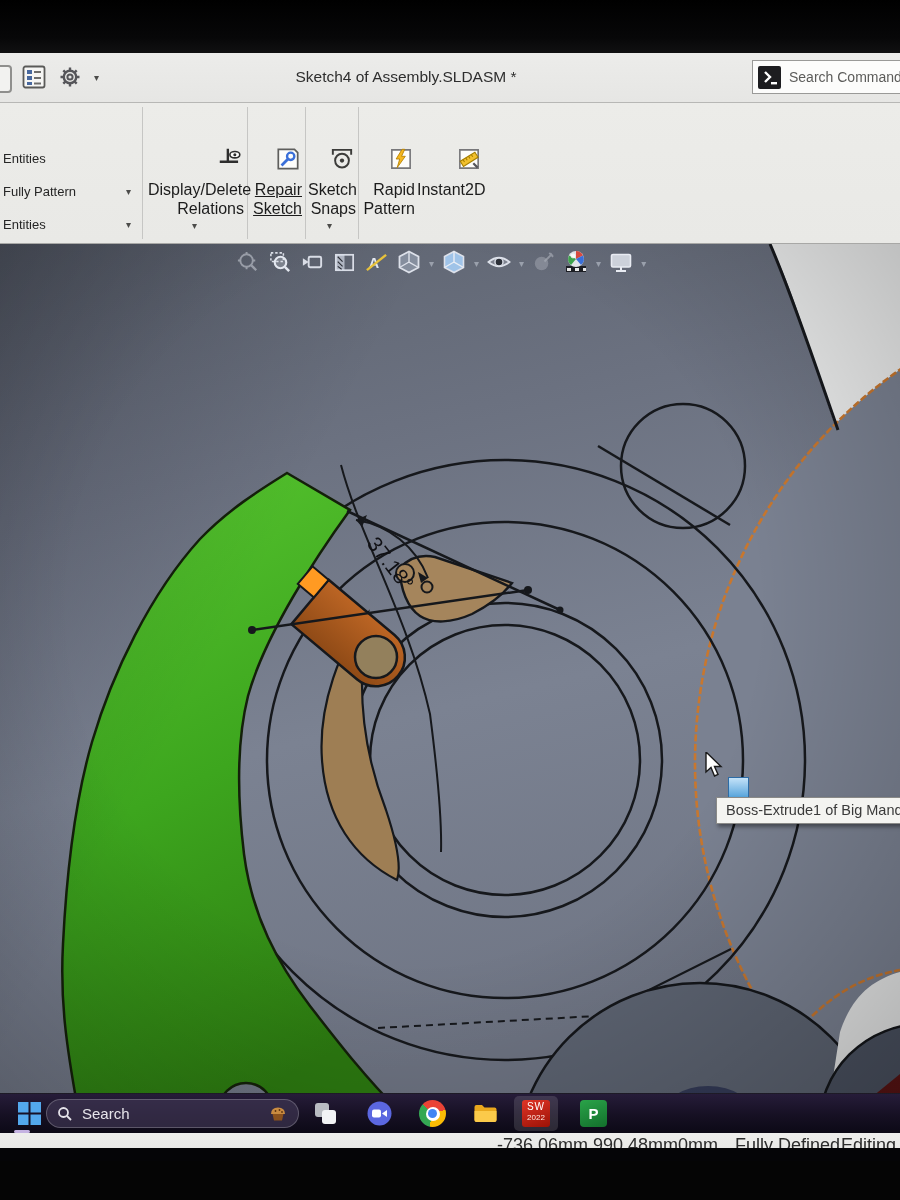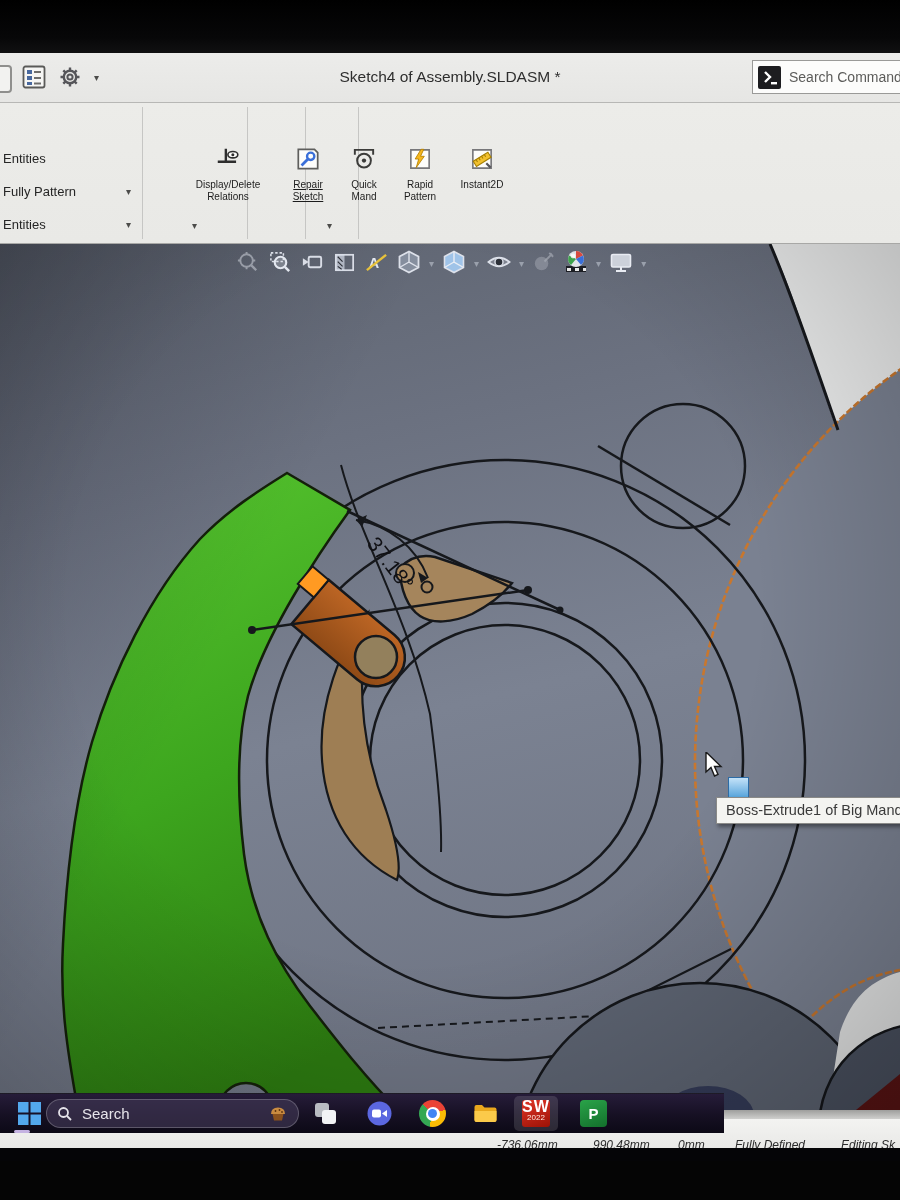--- a/index.html
+++ b/index.html
@@ -6,32 +6,32 @@
   #stage{position:relative;width:900px;height:1200px;overflow:hidden;background:#050505;
          font-family:"Liberation Sans",sans-serif;-webkit-font-smoothing:antialiased;}
   .abs{position:absolute;}
   
   #bezel-top{left:0;top:0;width:900px;height:53px;background:linear-gradient(180deg,#000 0%,#070708 70%,#101011 100%);}
   
   #titlebar{left:0;top:53px;width:900px;height:49px;background:linear-gradient(180deg,#ececea,#e6e6e4);
             border-bottom:1px solid #b7b7b5;}
   #titlebar .sliver{left:-6px;top:12px;width:14px;height:24px;border:2px solid #8f8f8d;border-radius:4px;background:#f2f2f0;}
   .tb-ico{top:11px;width:26px;height:26px;}
-  #page-title{left:0;top:15px;width:900px;text-align:center;font-size:15.5px;color:#2e2e2e;}
+  #page-title{left:0;top:15px;width:812px;text-align:center;font-size:15.5px;color:#2e2e2e;}
   #search-commands{left:752px;top:7px;width:158px;height:34px;background:#fcfcfb;border:1px solid #9a9a98;
                    display:flex;align-items:center;gap:8px;padding-left:5px;box-sizing:border-box;}
   #search-commands .sc-ico{width:23px;height:23px;background:#1d1d20;border-radius:2px;flex:0 0 auto;}
   #search-commands span{font-size:14px;color:#5c5c5a;white-space:nowrap;}
   
   #ribbon{left:0;top:103px;width:900px;height:140px;background:linear-gradient(180deg,#ecece9,#e9e9e6);
           border-bottom:1px solid #a8a8a6;}
   .rb-divider{top:4px;width:1px;height:132px;background:#c6c6c4;}
   .rb-left-label{font-size:13px;color:#262626;white-space:nowrap;}
   .caret{color:#4c4c4a;font-size:10px;line-height:10px;}
-  .rb-btn{text-align:center;font-size:10px;color:#1c1c1c;line-height:1.18;margin-left:32px;}
+  .rb-btn{text-align:right;font-size:16px;color:#1c1c1c;line-height:1.18;}
   .rb-btn .ic{display:block;margin:0 auto 3px auto;}
   #btn-shaded{left:486px;top:39px;width:76px;height:100px;background:linear-gradient(180deg,#dbdbd9,#c7c7c5);
               border:1px solid #8c8c8a;box-sizing:border-box;padding-top:5px;}
   
   #viewport{left:0;top:244px;width:900px;height:866px;background:#6e7482;}
   #vignette{left:0;top:244px;width:900px;height:866px;pointer-events:none;
      background:radial-gradient(ellipse at 46% 42%, rgba(0,0,0,0) 50%, rgba(0,0,0,0.25) 100%),
                 linear-gradient(118deg, rgba(0,0,10,0.22), rgba(0,0,0,0) 32%);}
   
   #hud{left:236px;top:249px;display:flex;align-items:center;gap:7px;}
@@ -39,34 +39,34 @@
   #hud .dim{opacity:.5;}
   
   #hover-tooltip{left:716px;top:797px;width:210px;height:27px;background:#f4f4f1;border:1px solid #8a8a88;
       box-shadow:2px 3px 4px rgba(0,0,0,.4);font-size:14.5px;color:#3a3a3a;line-height:25px;
       padding:0 0 0 9px;box-sizing:border-box;white-space:nowrap;overflow:hidden;}
   #face-chip{left:728px;top:777px;width:21px;height:21px;border:1.5px solid #2d6ca6;box-sizing:border-box;
       background:linear-gradient(180deg,#c4e2f8,#58a5dc);}
   
   #vp-edge{left:0;top:1110px;width:900px;height:9px;background:linear-gradient(180deg,#9e9e9c,#cfcfcd);}
   #statusbar{left:0;top:1119px;width:900px;height:29px;background:linear-gradient(180deg,#f3f3f1,#e9e9e7);}
-  #statusbar span{position:absolute;top:12px;line-height:29px;font-size:12px;color:#2c2c2c;white-space:nowrap;font-style:italic;}
+  #statusbar span{position:absolute;top:12px;line-height:29px;font-size:18px;color:#2c2c2c;white-space:nowrap;}
   #bezel-bottom{left:0;top:1148px;width:900px;height:13px;background:#050507;}
   
-  #taskbar{left:0;top:1093px;width:724px;height:39px;background:linear-gradient(180deg,#261c39 0%,#161023 55%,#0c0916 100%);
+  #taskbar{left:0;top:1093px;width:900px;height:39px;background:linear-gradient(180deg,#261c39 0%,#161023 55%,#0c0916 100%);
            border-top:1px solid rgba(255,255,255,0.07);}
   #tb-search{left:46px;top:5px;width:253px;height:29px;border-radius:15px;background:rgba(64,56,84,.65);
              border:1px solid rgba(255,255,255,.22);display:flex;align-items:center;gap:9px;
              padding:0 10px;box-sizing:border-box;}
   #tb-search span{color:#e6e4ea;font-size:15px;flex:1;}
   .tk-ico{top:6px;width:27px;height:27px;}
   #sw-wrap{left:514px;top:2px;width:44px;height:35px;background:rgba(255,255,255,.13);border-radius:5px;}
   #sw-tile{position:absolute;left:8px;top:4px;width:28px;height:27px;border-radius:3px;
            background:linear-gradient(160deg,#e03527,#9c1206);text-align:center;}
-  #sw-tile .sw{color:#fff;font-weight:bold;font-size:16px;line-height:14px;letter-spacing:1px;}
+  #sw-tile .sw{color:#fff;font-weight:normal;font-size:10px;line-height:14px;letter-spacing:1px;}
   #sw-tile .yr{color:#ffe9e0;font-size:8px;line-height:8px;}
   #sw-underline{position:absolute;left:14px;top:36px;width:16px;height:3px;border-radius:2px;background:#c5b3e2;}
   #p-tile{left:580px;top:6px;width:27px;height:27px;border-radius:4px;background:linear-gradient(160deg,#2aa349,#13702c);
           color:#fff;font-weight:bold;font-size:15px;text-align:center;line-height:27px;}
   .chrome{border-radius:50%;background:conic-gradient(from -45deg,#ea4335 0 33%,#fbbc05 0 66%,#34a853 0 100%);position:relative;}
   .chrome:before{content:"";position:absolute;left:6.5px;top:6.5px;width:14px;height:14px;border-radius:50%;background:#fff;}
   .chrome:after{content:"";position:absolute;left:9px;top:9px;width:9px;height:9px;border-radius:50%;background:#4285f4;}
 </style>
 </head>
 <body>
@@ -146,21 +146,21 @@
     </div>
 
     <div class="abs rb-btn" style="left:308px;top:42px;width:48px;">
       <span class="ic">
         <svg width="28" height="28" viewBox="0 0 26 26">
           <path d="M4.5 9V4.5h17V9" fill="none" stroke="#3c3c3a" stroke-width="1.8"></path>
           <circle cx="13" cy="14.5" r="6.4" fill="none" stroke="#3c3c3a" stroke-width="1.8"></circle>
           <circle cx="13" cy="14.5" r="2" fill="#3c3c3a"></circle>
         </svg>
       </span>
-      <span>Quick Mand</span>
+      <span>Sketch Snaps</span>
     </div>
     <div class="abs caret" style="left:327px;top:118px;">▾</div>
 
     <div class="abs rb-btn" style="left:361px;top:42px;width:54px;">
       <span class="ic">
         <svg width="28" height="28" viewBox="0 0 26 26">
           <path d="M4.5 4.5h17v17h-17z" fill="#fdfdfb" stroke="#77777a" stroke-width="1.5"></path>
           <polygon points="14,4 8.5,13 11.8,13 9.5,21 17,10.5 13.5,10.5 16.5,4" fill="#f6b81e" stroke="#b57f00" stroke-width="0.8"></polygon>
         </svg>
       </span>

